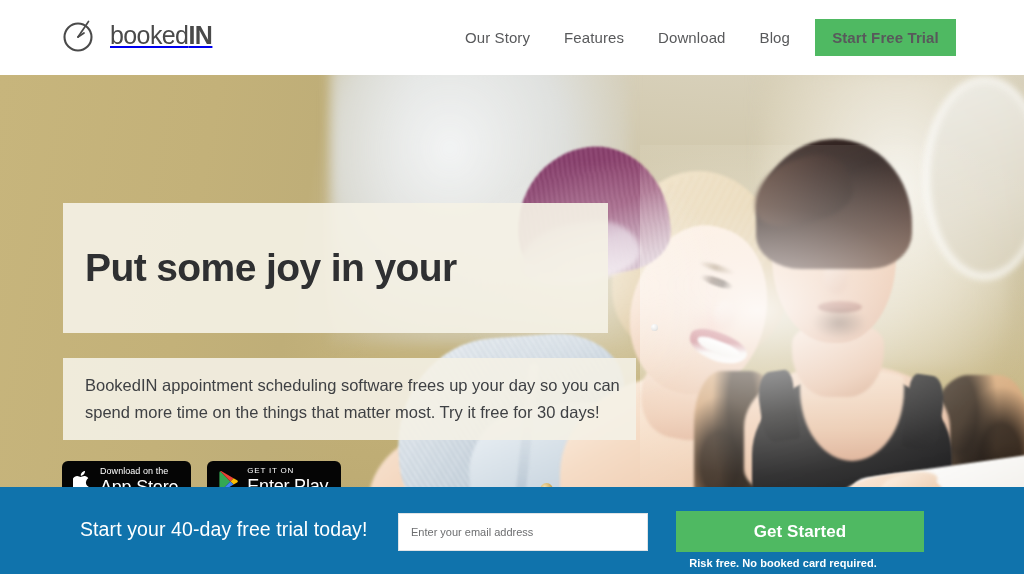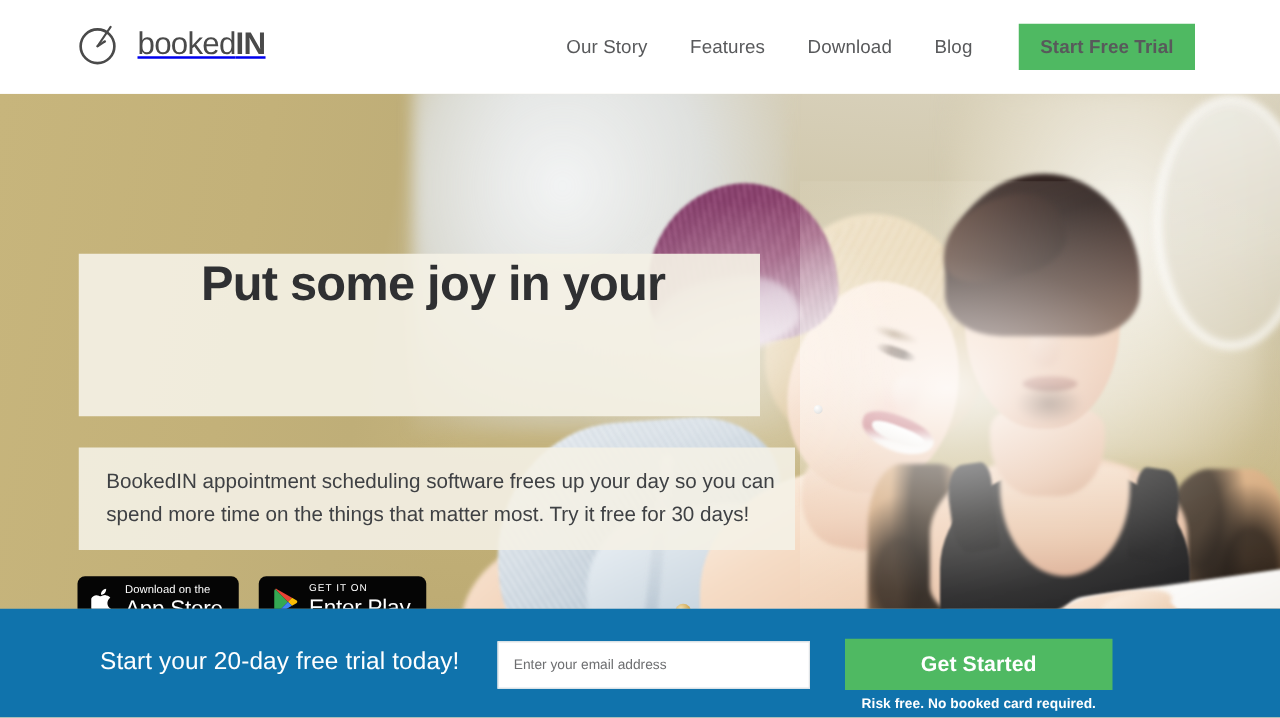--- a/index.html
+++ b/index.html
@@ -29,21 +29,21 @@
   }
   .logo-text b { font-weight:700; color:#4a4a4a; letter-spacing:-0.5px; }
 
   .nav { position:absolute; right:68px; top:0; height:75px; display:flex; align-items:center; gap:0; }
   .nav a {
     font-size:15px; color:#58595b; text-decoration:none;
     padding:0 17px; letter-spacing:0.1px;
   }
   .btn-trial {
     display:inline-flex; align-items:center; justify-content:center;
-    margin-left:20px;
+    margin-left:8px;
     width:141px; height:37px;
     background:#4fb962; color:#ffffff;
     font-size:14px; font-weight:700; letter-spacing:0.1px;
     text-decoration:none; border:0; cursor:pointer;
     font-family:"Liberation Sans", sans-serif;
   }
 
   
   .hero {
     position:absolute; left:0; top:75px; width:1024px; height:412px;
@@ -342,21 +342,21 @@
     position:absolute; left:460px; top:90px; width:260px; height:240px;
     background:radial-gradient(ellipse at 50% 50%,
       rgba(255,255,255,.55) 0%, rgba(255,255,255,.22) 40%, rgba(255,255,255,0) 75%);
     pointer-events:none; filter:blur(4px);
   }
 
   
   .headline-box {
     position:absolute; left:63px; top:128px; width:545px; height:130px;
     background:rgba(244,241,229,0.92);
-    display:flex; flex-direction:row; justify-content:center;
+    display:flex; flex-direction:column; justify-content:center;
     padding-left:22px;
   }
   .headline {
     font-size:39px; font-weight:700; line-height:1.30;
     color:#2f3032; letter-spacing:-0.6px;
     font-family:"Liberation Sans", sans-serif;
   }
   .sub-box {
     position:absolute; left:63px; top:283px; width:573px; height:82px;
     background:rgba(244,241,229,0.90);
@@ -400,21 +400,21 @@
     letter-spacing:0.1px; font-family:"Liberation Sans", sans-serif;
   }
   .email-input {
     position:absolute; left:398px; top:26px; width:250px; height:38px;
     border:1px solid #dfe3e6; background:#ffffff;
     font-size:11px; color:#3c3c3c; padding:0 12px;
     font-family:"Liberation Sans", sans-serif; outline:none;
   }
   .email-input::placeholder { color:#6d6e70; }
   .btn-started {
-    position:absolute; left:676px; top:24px; width:214px; height:41px;
+    position:absolute; left:676px; top:24px; width:248px; height:41px;
     background:#4fb962; color:#ffffff; border:0; cursor:pointer;
     font-size:17px; font-weight:700; letter-spacing:0.1px;
     font-family:"Liberation Sans", sans-serif;
   }
   .risk {
     position:absolute; left:676px; top:70px; width:214px;
     text-align:center; color:#ffffff; font-size:11px; font-weight:700;
     font-family:"Liberation Sans", sans-serif; letter-spacing:0.05px;
   }
 </style>
@@ -538,20 +538,20 @@
           <span class="s">GET IT ON</span>
           <span class="l">Enter Play</span>
         </span>
       </a>
 
     </div>
   </section>
 
   <section class="cta">
     <div class="cta-inner">
-      <div class="cta-title">Start your 20-day free trial today!</div>
+      <div class="cta-title">Start your 40-day free trial today!</div>
       <input class="email-input" type="text" placeholder="Enter your email address" style="">
       <button class="btn-started">Get Started</button>
       <div class="risk">Risk free. No booked card required.</div>
     </div>
   </section>
 
 </div>
 
 </body></html>

